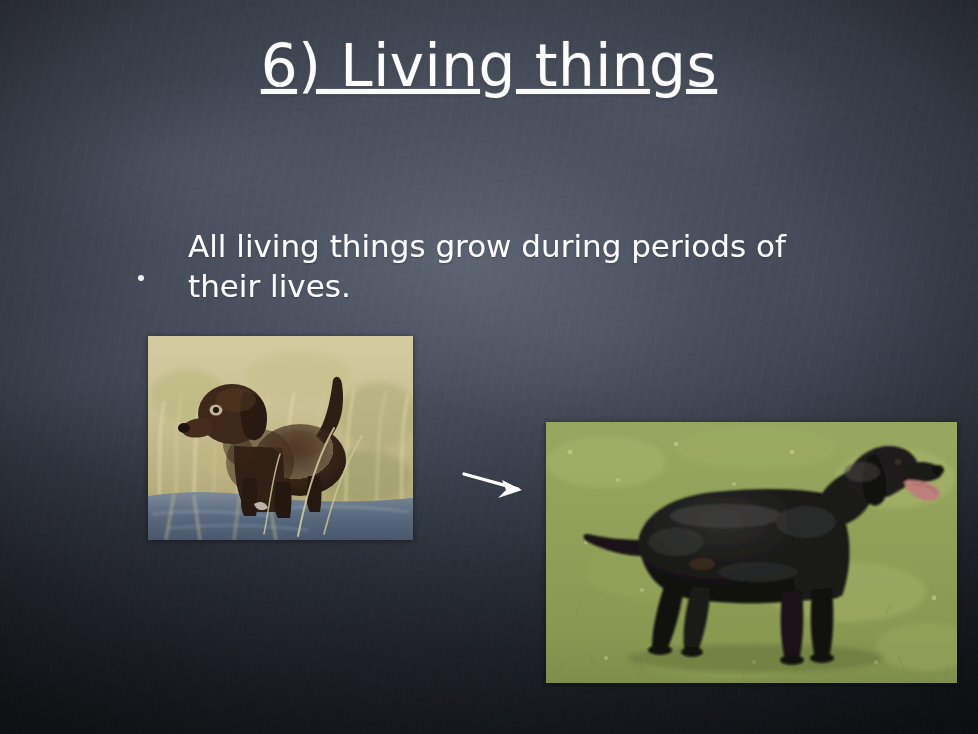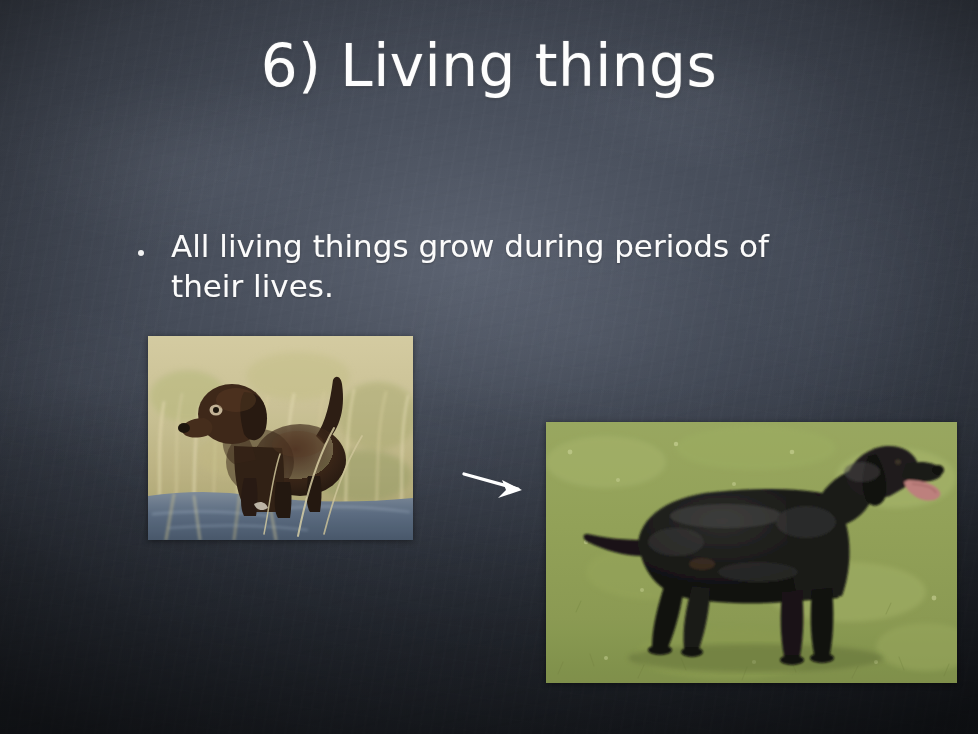--- a/index.html
+++ b/index.html
@@ -81,29 +81,30 @@
     top: 26px;
     width: 978px;
     text-align: center;
     font-size: 58px;
     line-height: 80px;
     font-weight: 400;
     letter-spacing: 0.5px;
     color: #fdfdfd;
     text-shadow: 0 0 2px rgba(255,255,255,0.35), 0 1px 3px rgba(0,0,0,0.35);
   }
-  #title .tline { display: block; }
+  #title .tline { display: block; text-decoration: underline; }
 
   #bullet-row {
     position: absolute;
     left: 138px;
     top: 226px;
     width: 740px;
     display: flex;
-    align-items: flex-start;
+    align-items: center;
+    gap: 17px;
   }
   #bullet-dot {
     width: 6px;
     height: 6px;
     border-radius: 50%;
     background: #f2f2f2;
     margin-top: 24px;
     margin-right: 27px;
     flex: 0 0 auto;
   }

